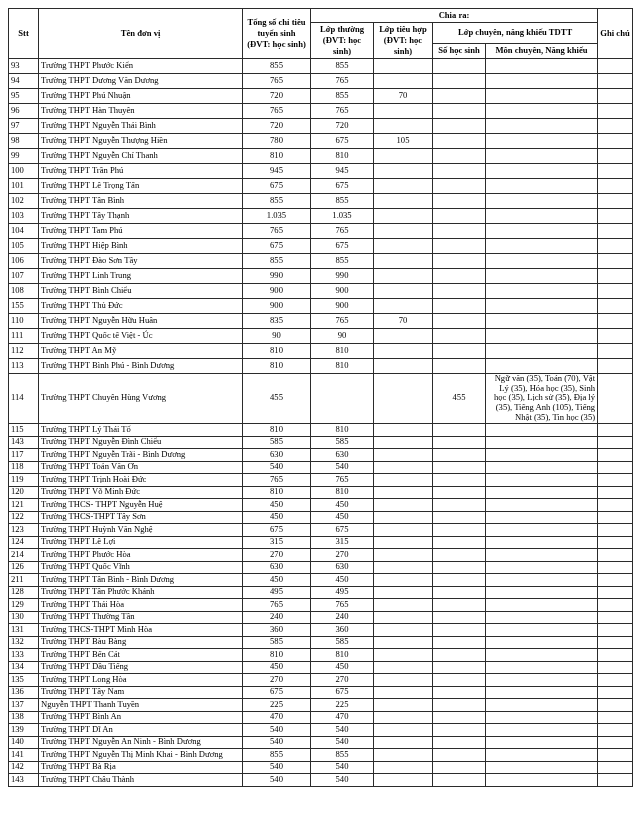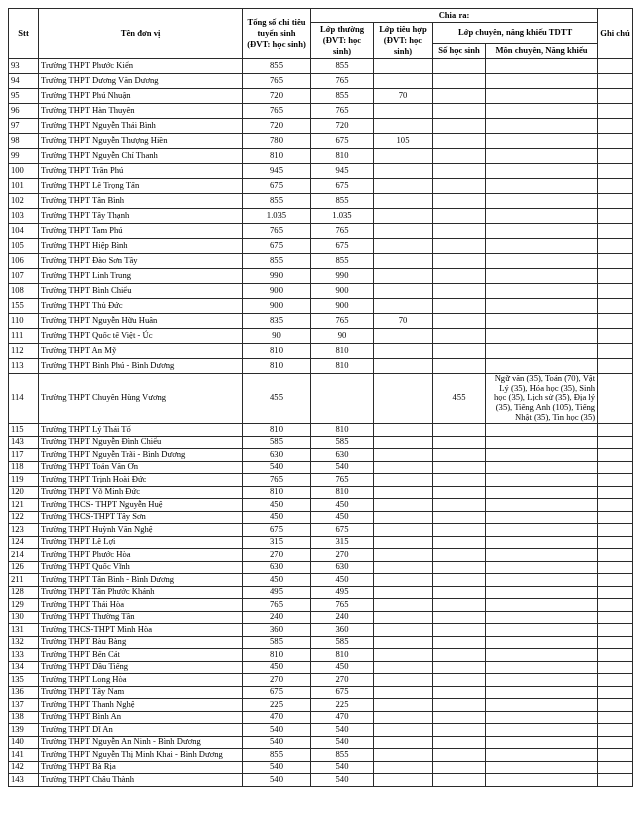--- a/index.html
+++ b/index.html
@@ -517,21 +517,21 @@
     <td class="c-name">Trường THPT Tây Nam</td>
     <td class="c-num">675</td>
     <td class="c-num">675</td>
     <td class="c-num"></td>
     <td class="c-num"></td>
     <td class="c-subjects"></td>
     <td class="c-note"></td>
   </tr>
         <tr class="rh-b">
     <td class="c-stt">137</td>
-    <td class="c-name">Trường THPT Thanh Nghệ</td>
+    <td class="c-name">Nguyễn THPT Thanh Tuyền</td>
     <td class="c-num">225</td>
     <td class="c-num">225</td>
     <td class="c-num"></td>
     <td class="c-num"></td>
     <td class="c-subjects"></td>
     <td class="c-note"></td>
   </tr>
         <tr class="rh-b">
     <td class="c-stt">138</td>
     <td class="c-name">Trường THPT Bình An</td>

